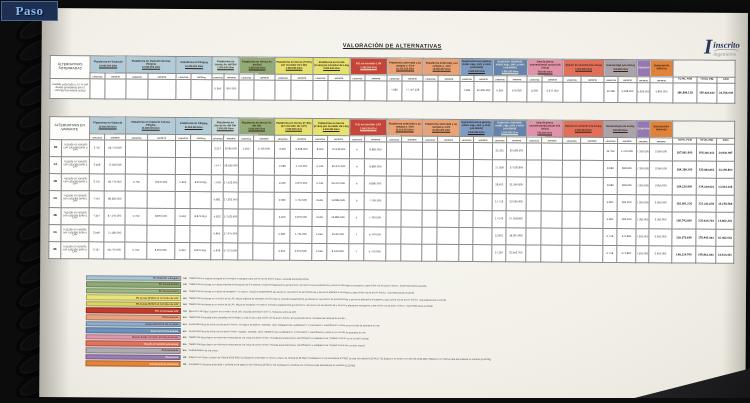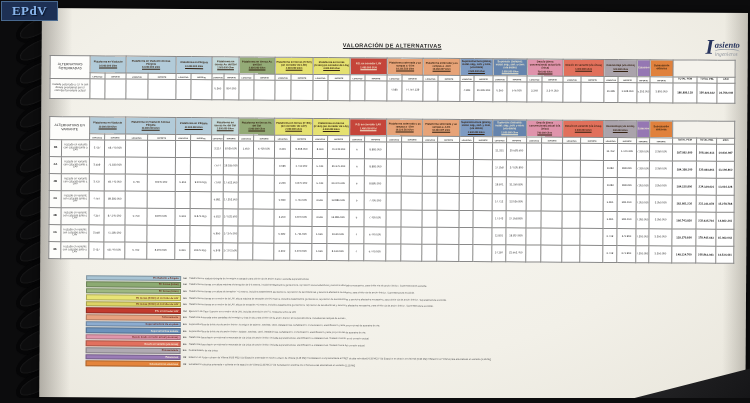--- a/index.html
+++ b/index.html
@@ -90,21 +90,21 @@
 
 <div class="page">
   <div class="page-edge-shade"></div>
   <div class="page-right-shade"></div>
 
   <div class="doc-title">VALORACIÓN DE ALTERNATIVAS</div>
 
   <div class="logo">
     <span class="logo-i">I</span>
     <span class="logo-txt">
-      <span class="logo-name">asiento</span>
+      <span class="logo-name">inscrito</span>
       <span class="logo-sub">ingenieros</span>
     </span>
   </div>
 
   <div class="tbl-wrap" id="table1-wrap">
       <table class="vt">
         <colgroup>
           <col style="width:40px">
           <col style="width:15px">
           <col style="width:21px">
@@ -815,14 +815,14 @@
         </div>
         <span class="lg-unit">Ud</span>
         <span class="lg-desc">Subestación eléctrica soterrada o cubierta en la estación de Villena [3,85 M€]   //   Ud   Subestación eléctrica de cobertura a las alternativas en variante [2,25 M€]</span>
       </div>
     </div>
 </div>
 
 <div class="wedge"></div>
 <div class="bottom-band"></div>
 <div class="badge">
-  <span>EPdV</span>
+  <span>Paso</span>
 </div>
 
 </body></html>

